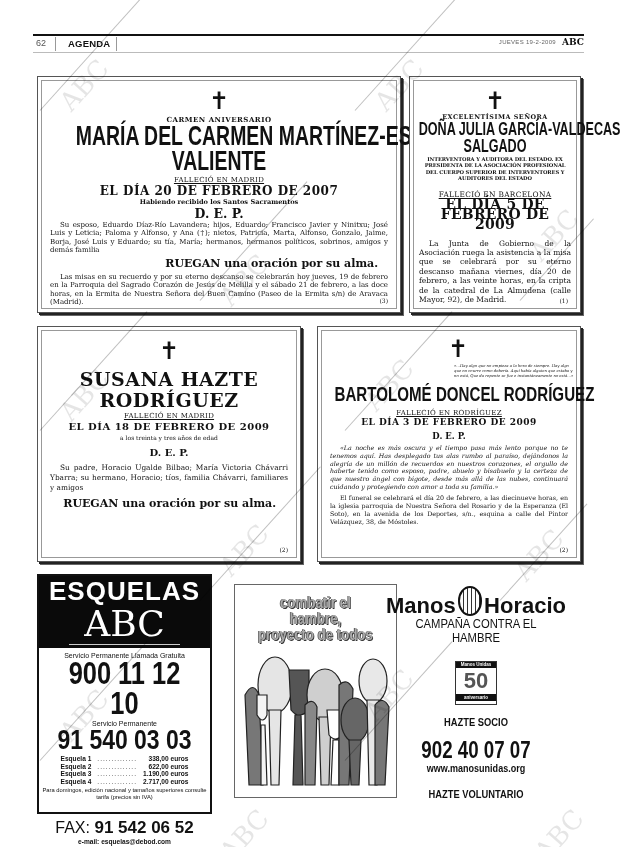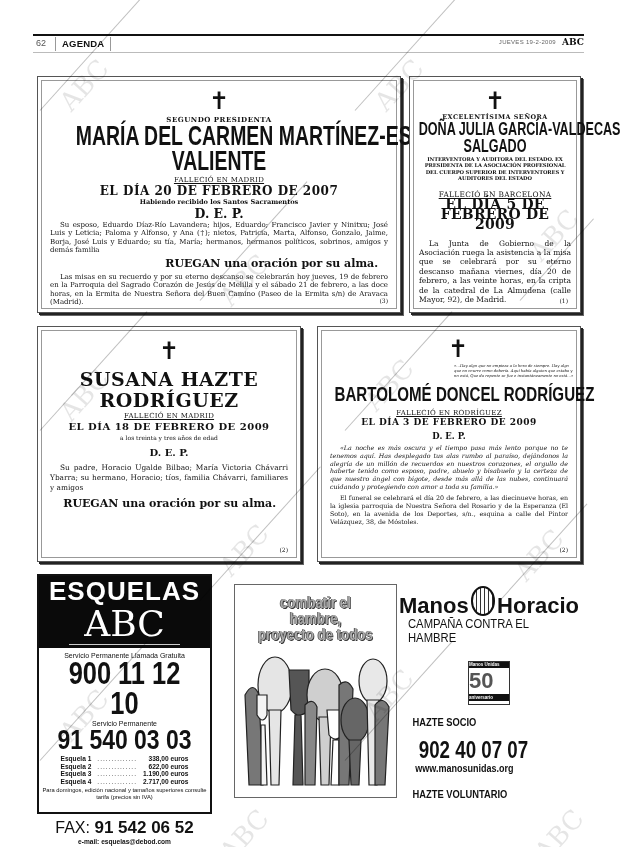--- a/index.html
+++ b/index.html
@@ -2,21 +2,21 @@
 <html><head>
 <meta charset="utf-8">
 <style>
   html, body { margin:0; padding:0; background:#fff; }
   body { width:620px; height:847px; position:relative; overflow:hidden; font-family:"DejaVu Serif", serif; color:#111; }
 
   
   .hdr-rule { position:absolute; left:33px; top:34px; width:551px; height:2px; background:#111; }
   .hdr { position:absolute; left:33px; top:37px; width:551px; height:22px; font-family:"Liberation Sans", sans-serif; }
   .hdr .pg { position:absolute; left:3px; top:1px; font-size:9px; color:#555; }
-  .hdr .sec { position:absolute; left:22px; top:0; padding:0 6px 0 6px; height:14px; border-left:1px solid #999; border-right:1px solid #999; font-weight:bold; font-size:9.5px; letter-spacing:0.2px; line-height:14px; }
+  .hdr .sec { position:absolute; left:22px; top:0; padding:0 6px 0 12px; height:14px; border-left:1px solid #999; border-right:1px solid #999; font-weight:bold; font-size:9.5px; letter-spacing:0.2px; line-height:14px; }
   .hdr .date { position:absolute; right:28px; top:2px; font-size:6px; color:#666; letter-spacing:0.3px; }
   .hdr .brand { position:absolute; right:0; top:0; font-family:"DejaVu Serif", serif; font-weight:bold; font-size:9px; }
   .hdr-under { position:absolute; left:33px; top:52px; width:551px; height:1px; background:#bbb; }
 
   
   .box { position:absolute; border:1px solid #555; box-shadow:2px 2px 0 #222, 3px 3px 0 #666; background:#fff; box-sizing:border-box; }
   .box .inner { position:absolute; left:3px; top:3px; right:3px; bottom:3px; border:1px solid #999; box-sizing:border-box; padding:6px 8px 4px 8px; text-align:center; }
   .cross { font-family:"DejaVu Sans", sans-serif; font-size:24px; font-weight:bold; line-height:24px; }
   .small-caps { font-size:7px; font-weight:bold; letter-spacing:0.5px; }
   .cond { font-family:"Liberation Sans", sans-serif; font-weight:bold; transform:scaleX(0.72); transform-origin:center; display:block; white-space:nowrap; }
@@ -47,21 +47,21 @@
   .esq .note { font-size:5.8px; line-height:6.5px; margin-top:2px; }
   .esq .fax { font-size:16px; margin-top:18px; }
   .esq .fax b { font-size:17px; }
   .esq .mail { font-size:6.6px; font-weight:bold; }
 
   
   .poster { position:absolute; left:234px; top:584px; width:163px; height:214px; border:1px solid #666; box-sizing:border-box; background:#fff; overflow:hidden; }
   .poster .slogan { position:absolute; left:0; right:0; top:10px; text-align:center; font-family:"Liberation Sans", sans-serif; font-weight:bold; color:#aaa; text-shadow:1px 1px 0 #333, -1px 0 0 #555; font-size:17px; line-height:16px; transform:scaleX(0.78); }
 
   
-  .mu { position:absolute; left:399px; top:585px; width:180px; height:225px; font-family:"Liberation Sans", sans-serif; text-align:left; }
+  .mu { position:absolute; left:386px; top:585px; width:180px; height:225px; font-family:"Liberation Sans", sans-serif; text-align:center; }
   .mu .logo { font-weight:bold; font-size:22px; letter-spacing:0px; display:flex; justify-content:center; align-items:center; gap:2px; margin-top:8px; }
   .mu .globe { width:26px; height:26px; border-radius:50%; border:2px solid #111; position:relative; margin-top:-10px; background:repeating-linear-gradient(90deg,#fff 0 3px,#333 3px 4px); }
   .mu .camp { font-size:12.5px; letter-spacing:0; transform:scaleX(0.9); margin-top:-2px; }
   .mu .badge { width:40px; height:42px; margin:16px auto 0 auto; border:1px solid #333; font-size:4.5px; font-weight:bold; }
   .mu .badge .b1 { background:#111; color:#fff; line-height:6px; }
   .mu .badge .b2 { font-size:22px; line-height:26px; color:#555; font-weight:bold; }
   .mu .badge .b3 { background:#111; color:#fff; line-height:7px; }
   .mu .socio { font-weight:bold; font-size:11px; margin-top:11px; transform:scaleX(0.85); }
   .mu .tel { font-weight:bold; font-size:24px; margin-top:10px; transform:scaleX(0.78); line-height:24px; }
   .mu .web { font-weight:bold; font-size:11px; transform:scaleX(0.82); line-height:12px; }
@@ -75,21 +75,21 @@
   <span class="pg">62</span>
   <span class="sec">AGENDA</span>
   <span class="date">JUEVES 19-2-2009</span>
   <span class="brand">ABC</span>
 </div>
 <div class="hdr-under"></div>
 
 <div class="box" style="left:37px; top:76px; width:364px; height:237px;">
   <div class="inner">
     <div class="cross" style="margin-top:2px;">✝</div>
-    <div class="small-caps" style="margin-top:2px;">SEGUNDO PRESIDENTA</div>
+    <div class="small-caps" style="margin-top:2px;">CARMEN ANIVERSARIO</div>
     <div class="cond" style="font-size:27px; line-height:25px; margin:0 -30px;">MARÍA DEL CARMEN MARTÍNEZ-ESPARZA</div>
     <div class="cond" style="font-size:27px; line-height:25px;">VALIENTE</div>
     <div class="fallecio" style="margin-top:2px;">FALLECIÓ EN MADRID</div>
     <div class="dia" style="font-size:12px; line-height:14px;">EL DÍA 20 DE FEBRERO DE 2007</div>
     <div style="font-size:6.6px; font-weight:bold;">Habiendo recibido los Santos Sacramentos</div>
     <div class="dep" style="font-size:12.5px; line-height:15px;">D. E. P.</div>
     <div class="body">Su esposo, Eduardo Díaz-Río Lavandera; hijos, Eduardo; Francisco Javier y Ninitxu; José Luis y Leticia; Paloma y Alfonso, y Ana (†); nietos, Patricia, Marta, Alfonso, Gonzalo, Jaime, Borja, José Luis y Eduardo; su tía, María; hermanos, hermanos políticos, sobrinos, amigos y demás familia</div>
     <div class="ruegan" style="margin:3px 10px 3px 0;">RUEGAN una oración por su alma.</div>
     <div class="body">Las misas en su recuerdo y por su eterno descanso se celebrarán hoy jueves, 19 de febrero en la Parroquia del Sagrado Corazón de Jesús de Melilla y el sábado 21 de febrero, a las doce horas, en la Ermita de Nuestra Señora del Buen Camino (Paseo de la Ermita s/n) de Aravaca (Madrid).</div>
     <div class="num">(3)</div>

